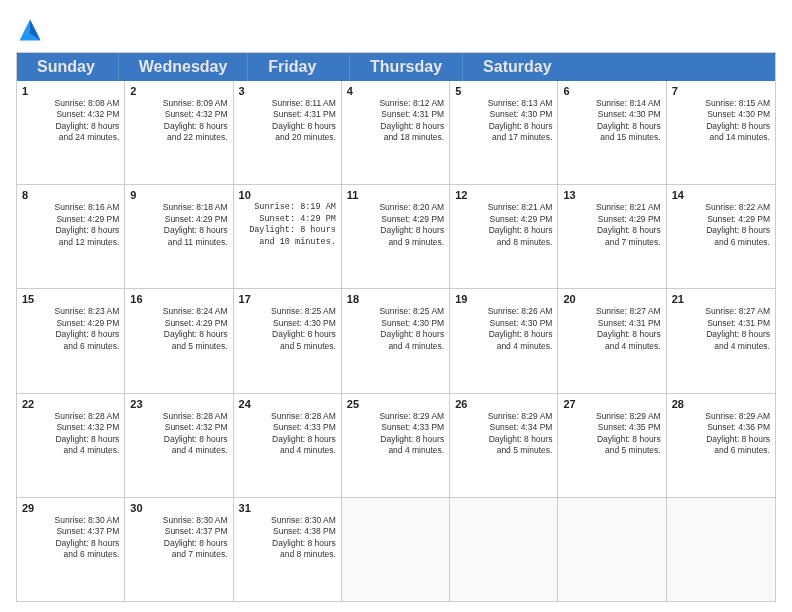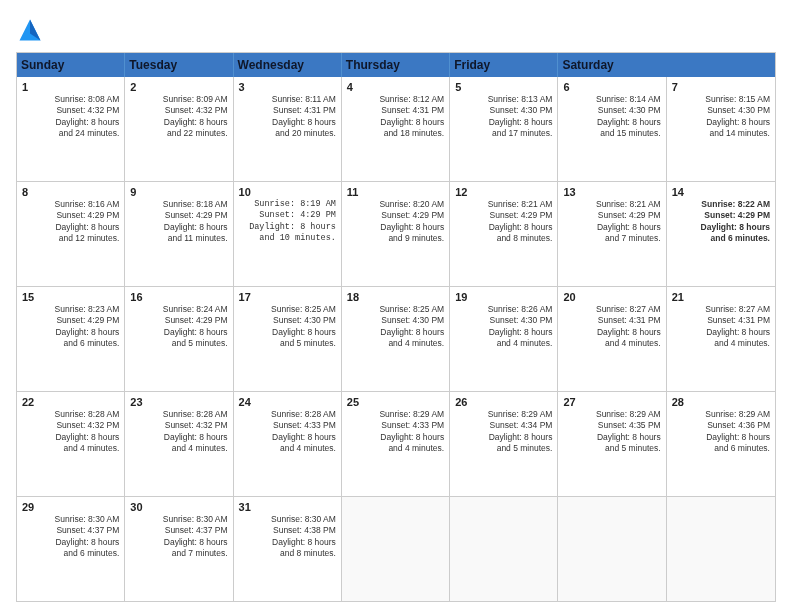--- a/index.html
+++ b/index.html
@@ -56,24 +56,24 @@
       display: flex;
       flex-direction: column;
       border: 1px solid #ccc;
     }
     .cal-header {
       display: grid;
       grid-template-columns: repeat(7, 1fr);
       background: #3B78C3;
     }
     .cal-header-cell {
-      color: #0f172a;
-      font-size: 12px;
+      color: #e5e5e5;
+      font-size: 16px;
       font-weight: bold;
-      padding: 5px 4px;
+      padding: 5px 20px;
       border-right: 1px solid #5090d0;
     }
     .cal-header-cell:last-child { border-right: none; }
     .cal-body {
       flex: 1;
       display: flex;
       flex-direction: column;
     }
     .cal-row {
       display: grid;
@@ -124,24 +124,23 @@
     </div>
     <div class="title-block">
       <div class="month-title"></div>
       <div class="location"></div>
     </div>
   </div>
 
   <div class="calendar">
     <div class="cal-header">
     <div class="cal-header-cell">Sunday</div>
-        <div class="cal-header-cell">Tuesday</div>
         <div class="cal-header-cell">Wednesday</div>
+        <div class="cal-header-cell">Friday</div>
         <div class="cal-header-cell">Thursday</div>
-        <div class="cal-header-cell">Friday</div>
         <div class="cal-header-cell">Saturday</div>
       </div>
     <div class="cal-body">
     <div class="cal-row">
           <div class="cal-cell">
             <span class="day-num">1</span>
             <div class="cell-info" style="white-space: pre-line;">Sunrise: 8:08 AM
 Sunset: 4:32 PM
 Daylight: 8 hours
 and 24 minutes.</div>
@@ -227,21 +226,21 @@
           </div>
           <div class="cal-cell">
             <span class="day-num">13</span>
             <div class="cell-info" style="white-space: pre-line;">Sunrise: 8:21 AM
 Sunset: 4:29 PM
 Daylight: 8 hours
 and 7 minutes.</div>
           </div>
           <div class="cal-cell">
             <span class="day-num">14</span>
-            <div class="cell-info" style="white-space: pre-line; font-weight: bold;">Sunrise: 8:22 AM
+            <div class="cell-info" style="white-space: pre-line;">Sunrise: 8:22 AM
 Sunset: 4:29 PM
 Daylight: 8 hours
 and 6 minutes.</div>
           </div>
         </div>
         <div class="cal-row">
           <div class="cal-cell">
             <span class="day-num">15</span>
             <div class="cell-info" style="white-space: pre-line;">Sunrise: 8:23 AM
 Sunset: 4:29 PM

